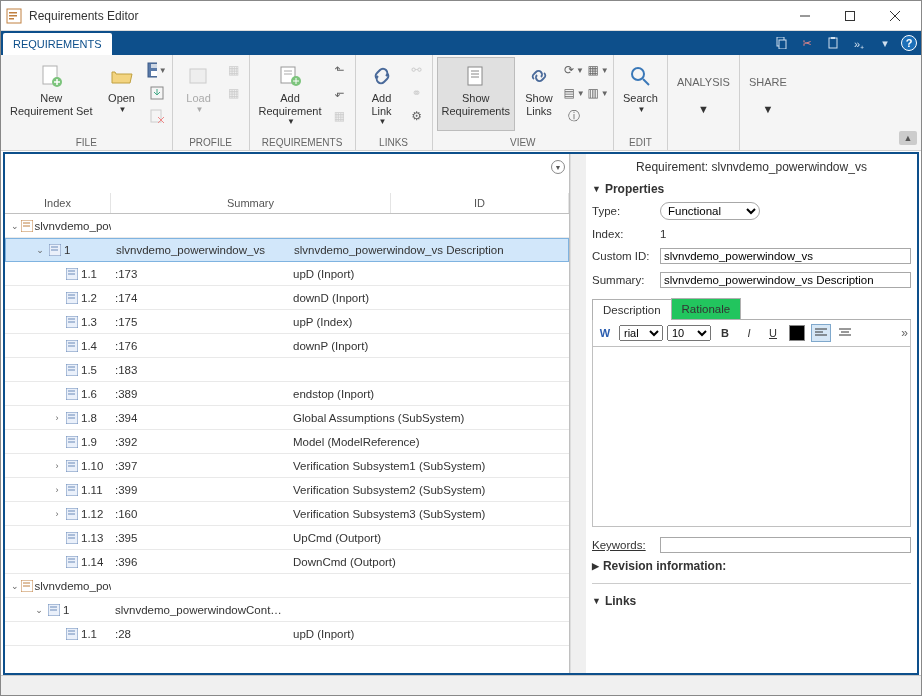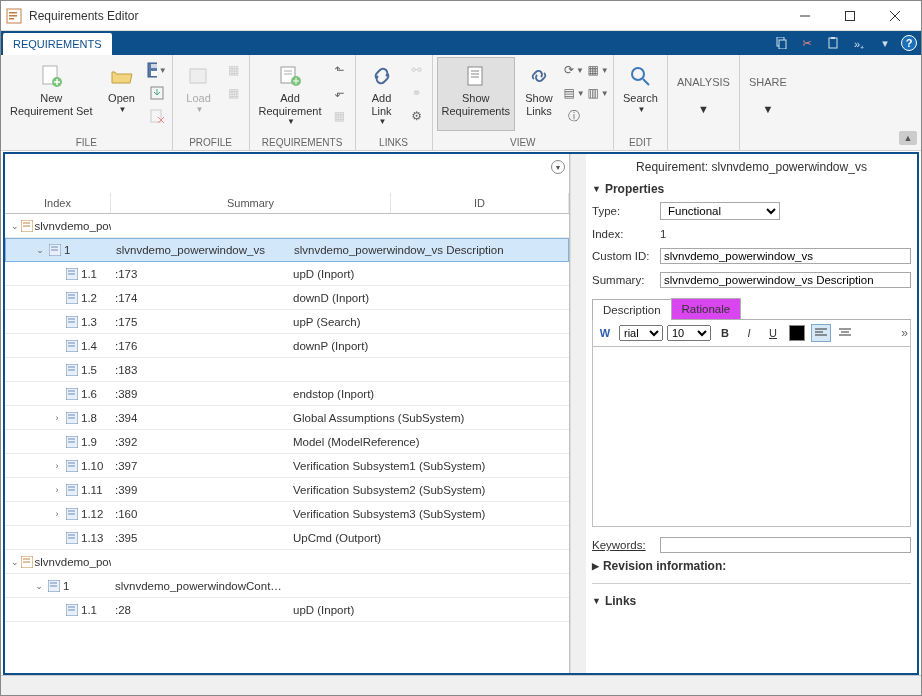--- a/index.html
+++ b/index.html
@@ -60,21 +60,21 @@
   
   .prop-header { font-size:12px; padding:2px 0 6px 0;text-align:center; }
   .section-head { font-weight:bold; font-size:12px; padding:2px 0; display:flex;align-items:center;gap:4px; cursor:pointer; }
   .section-head::before { content:"▼"; font-size:9px; }
   .section-head.collapsed::before { content:"▶"; }
   .form-row { display:flex; align-items:center; margin:4px 0; font-size:11.5px; }
   .form-row label { width:68px; }
   .form-row select, .form-row input[type=text] { font-size:11.5px; padding:1px 3px; border:1px solid #a8a8a8; background:#fff; }
   .form-row input.wide { flex:1; }
   .mini-tabs { display:flex; border-bottom:1px solid #b0b0b0; margin-top:6px; }
-  .mini-tab { padding:4px 10px; border:1px solid #b0b0b0; border-bottom:none; background:#d946ef; font-size:11.5px; cursor:pointer; margin-right:-1px; }
+  .mini-tab { padding:4px 10px; border:1px solid #b0b0b0; border-bottom:none; background:#22c55e; font-size:11.5px; cursor:pointer; margin-right:-1px; }
   .mini-tab.active { background:#fff; position:relative; top:1px; }
   .rt-toolbar { display:flex; align-items:center; gap:4px; padding:4px 2px; border:1px solid #c0c0c0; border-top:none; }
   .rt-toolbar select, .rt-toolbar .tb-btn { font-size:11px; }
   .tb-btn { width:20px;height:18px;display:flex;align-items:center;justify-content:center;border:1px solid transparent;cursor:pointer; }
   .tb-btn.active { border-color:#7fa8cc;background:#d6e7f6; }
   .color-swatch { width:16px;height:16px;background:#000;border:1px solid #888; }
   .editor-area { border:1px solid #c0c0c0; border-top:none; height:180px; background:#fff; }
   .divider { height:1px;background:#ccc;margin:8px 0; }
   
   .statusbar { position:absolute; left:0;right:0;bottom:0;height:20px;background:#f0f0f0;border-top:1px solid #c8c8c8; }
@@ -408,21 +408,21 @@
             <span class="node-icon">
               <svg width="12" height="12">
                 <rect x="0" y="0" width="12" height="12" fill="#eaf0fa" stroke="#6a8ab8"></rect>
                 <line x1="2" y1="3" x2="9" y2="3" stroke="#6a8ab8"></line>
                 <line x1="2" y1="6" x2="9" y2="6" stroke="#6a8ab8"></line>
               </svg>
             </span>
             <span> 1.3</span>
           </div>
           <div class="cell cell-id">:175</div>
-          <div class="cell cell-sum">upP (Search)</div>
+          <div class="cell cell-sum">upP (Index)</div>
         </div>
         <div class="trow">
           <div class="cell cell-idx">
             <span style="display: inline-block; width: 40px;"></span>
             <span class="twisty"></span>
             <span class="node-icon">
               <svg width="12" height="12">
                 <rect x="0" y="0" width="12" height="12" fill="#eaf0fa" stroke="#6a8ab8"></rect>
                 <line x1="2" y1="3" x2="9" y2="3" stroke="#6a8ab8"></line>
                 <line x1="2" y1="6" x2="9" y2="6" stroke="#6a8ab8"></line>
@@ -552,20 +552,36 @@
               <svg width="12" height="12">
                 <rect x="0" y="0" width="12" height="12" fill="#eaf0fa" stroke="#6a8ab8"></rect>
                 <line x1="2" y1="3" x2="9" y2="3" stroke="#6a8ab8"></line>
                 <line x1="2" y1="6" x2="9" y2="6" stroke="#6a8ab8"></line>
               </svg>
             </span>
             <span> 1.13</span>
           </div>
           <div class="cell cell-id">:395</div>
           <div class="cell cell-sum">UpCmd (Outport)</div>
+        </div>
+        <div class="trow">
+          <div class="cell cell-idx">
+            <span style="display: inline-block; width: 40px;"></span>
+            <span class="twisty"></span>
+            <span class="node-icon">
+              <svg width="12" height="12">
+                <rect x="0" y="0" width="12" height="12" fill="#eaf0fa" stroke="#6a8ab8"></rect>
+                <line x1="2" y1="3" x2="9" y2="3" stroke="#6a8ab8"></line>
+                <line x1="2" y1="6" x2="9" y2="6" stroke="#6a8ab8"></line>
+              </svg>
+            </span>
+            <span> 1.14</span>
+          </div>
+          <div class="cell cell-id">:396</div>
+          <div class="cell cell-sum">DownCmd (Outport)</div>
         </div>
         <div class="trow">
           <div class="cell cell-idx">
             <span style="display: inline-block; width: 4px;"></span>
             <span class="twisty">⌄</span>
             <span class="node-icon">
               <svg width="12" height="12">
                 <rect x="0" y="0" width="12" height="12" fill="#fff" stroke="#c08040"></rect>
                 <line x1="2" y1="3" x2="9" y2="3" stroke="#c08040"></line>
                 <line x1="2" y1="6" x2="9" y2="6" stroke="#c08040"></line>
@@ -610,21 +626,21 @@
       </div>
   </div>
   <div class="scrollbar-v"></div>
 
   <div class="right-pane">
     <div class="prop-header">Requirement: slvnvdemo_powerwindow_vs</div>
     <div class="section-head">Properties</div>
 
     <div class="form-row">
       <label>Type:</label>
-      <select style="width:120px;">
+      <select style="width:100px;border-radius:9px;">
         <option>Functional</option>
       </select>
     </div>
     <div class="form-row">
       <label>Index:</label>
       <span>1</span>
     </div>
     <div class="form-row">
       <label>Custom ID:</label>
       <input type="text" class="wide" value="slvnvdemo_powerwindow_vs" style="">

